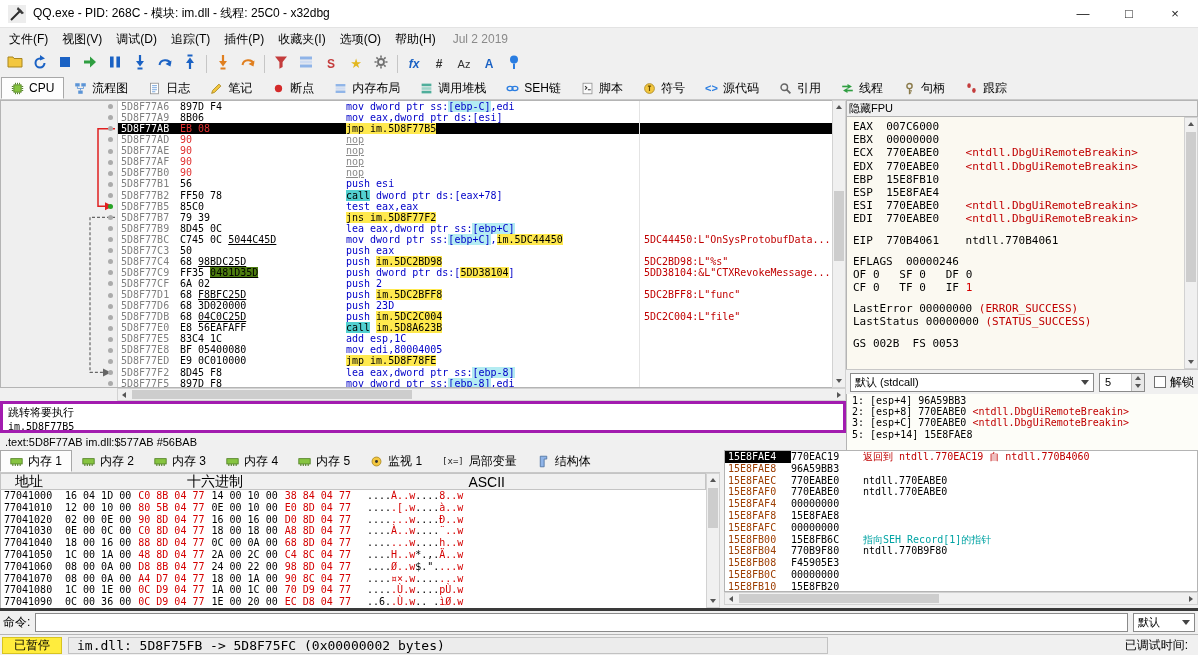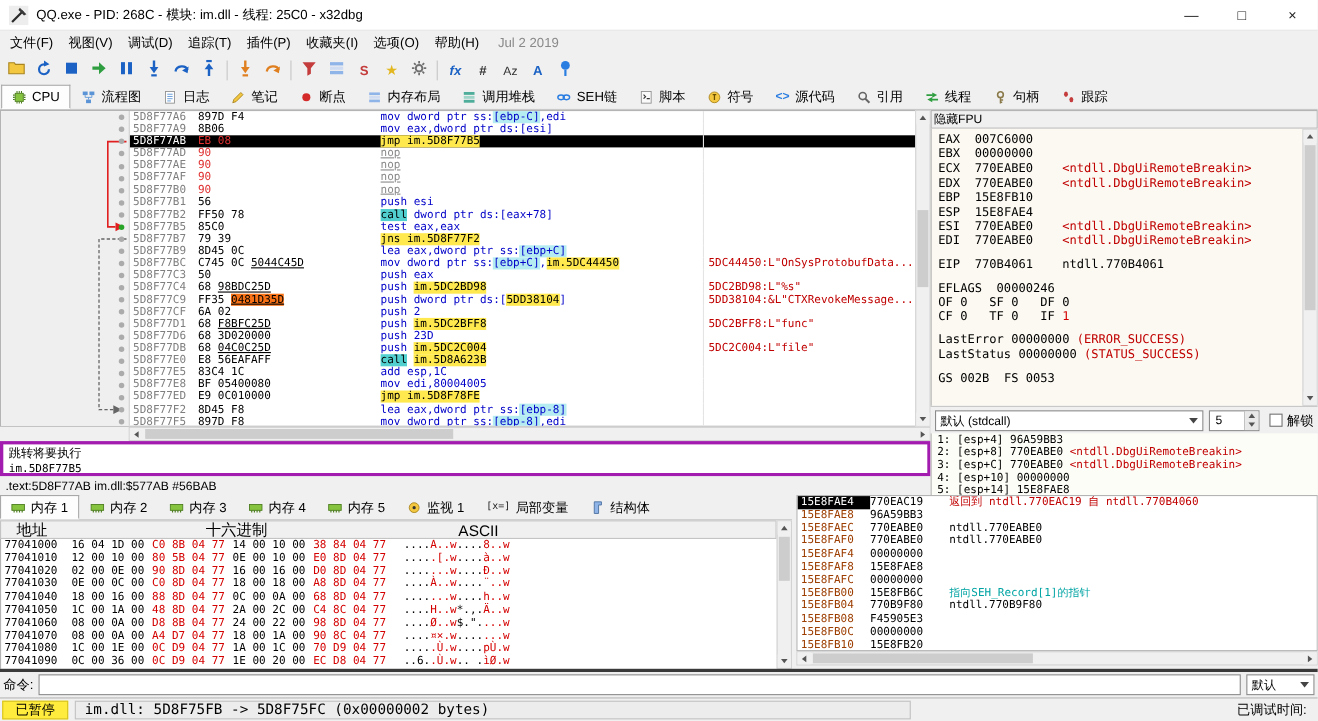--- a/index.html
+++ b/index.html
@@ -39,21 +39,21 @@
   #disasm-rows{position:absolute;left:117px;top:0;width:716px;height:286px;font-family:"DejaVu Sans Mono",monospace;font-size:10px;overflow:hidden;}
   .drow{display:flex;height:11.0769px;line-height:11.0769px;white-space:pre;}
   .drow.sel{background:#000;}
   .c-addr{width:62px;flex:none;color:#7f7f7f;padding-left:3px;}
   .drow.sel .c-addr{color:#fff;}
   .c-bytes{width:166px;flex:none;}
   .c-instr{width:293px;flex:none;}
   .c-cmt{flex:1;border-left:1px solid #e4e4e4;padding-left:4px;overflow:hidden;}
   .sg-b{color:#000;}
   .sg-u{text-decoration:underline;}
-  .sg-y{background:#f97316;}
+  .sg-y{background:#4d7c0f;}
   .sg-r{color:#e03030;}
   .sg-i{color:#0000c8;}
   .sg-s{background:#b4ecf2;color:#0000c8;}
   .sg-h{background:#ffe94e;color:#000;}
   .sg-c{background:#52d0d0;color:#000;}
   .sg-g{color:#8a8a8a;text-decoration:underline;}
   .cmt-str{color:#c00000;}
   #disasm-vscroll{left:832px;top:100px;width:14px;height:288px;}
   #dis-hscroll{left:117px;top:388px;width:729px;height:13px;}
 
@@ -86,21 +86,21 @@
   .spin .arrows div{flex:1;display:flex;align-items:center;justify-content:center;background:#e8e8e8;}
   .cb{width:12px;height:12px;border:1px solid #707070;background:#fff;margin:0 4px 0 9px;flex:none;}
   #args{position:absolute;left:846px;top:394px;width:352px;height:56px;background:#fdfdf8;border-left:1px solid #b4b4b4;font-family:"DejaVu Sans Mono",monospace;font-size:10px;padding:1px 0 0 5px;overflow:hidden;}
   .aline{height:11.2px;line-height:11.2px;white-space:pre;}
 
   
   #bottom-tabs{position:absolute;left:0;top:450px;width:720px;height:23px;display:flex;align-items:flex-end;background:#f0f0f0;border-bottom:1px solid #c8c8c8;}
   #dump-header{position:absolute;left:0;top:473px;width:706px;height:17px;background:#f0f0f0;border:1px solid #c4c4c4;display:flex;align-items:center;font-size:14px;}
   #dump-header .h-addr{width:64px;padding-left:14px;}
   #dump-header .h-hex{width:300px;text-align:center;}
-  #dump-header .h-ascii{width:140px;text-align:center;}
+  #dump-header .h-ascii{width:140px;text-align:right;}
   #dump-rows{position:absolute;left:0;top:490px;width:706px;height:118px;background:#fff;border-left:1px solid #b4b4b4;font-family:"DejaVu Sans Mono",monospace;font-size:10px;overflow:hidden;}
   .dmrow{display:flex;height:11.8px;line-height:11.8px;white-space:pre;}
   .dm-addr{width:64px;flex:none;padding-left:3px;color:#000;}
   .dm-hex{width:302px;flex:none;display:flex;}
   .dm-hex span{margin-right:7px;}
   .hx-a{color:#000;}
   .hx-b{color:#d40000;}
   .dm-ascii{display:flex;}
   #dump-vscroll{left:706px;top:473px;width:14px;height:135px;}
 
@@ -554,21 +554,20 @@
         </div>
     </span>
   </div>
   <span class="cb"></span>
   <span>解锁</span>
 </div>
 <div id="args">
     <div class="aline"><span class="sg-v">1: [esp+4] 96A59BB3</span></div>
     <div class="aline"><span class="sg-v">2: [esp+8] 770EABE0 </span><span class="sg-rr">&lt;ntdll.DbgUiRemoteBreakin&gt;</span></div>
     <div class="aline"><span class="sg-v">3: [esp+C] 770EABE0 </span><span class="sg-rr">&lt;ntdll.DbgUiRemoteBreakin&gt;</span></div>
-    <div class="aline"><span class="sg-v">4: [esp+10] 00000000</span></div>
     <div class="aline"><span class="sg-v">5: [esp+14] 15E8FAE8</span></div>
   </div>
 
 <div id="bottom-tabs">
     <div class="vtab sel">
       <span class="tab-icon">
         <svg viewBox="0 0 16 16">
           <rect x="1" y="4.5" width="14" height="6.5" fill="#86c440" stroke="#4c7d1e"></rect>
           <path d="M3.5 11v2.5M6.5 11v2.5M9.5 11v2.5M12.5 11v2.5" stroke="#4c7d1e" stroke-width="1.3"></path>
         </svg>

